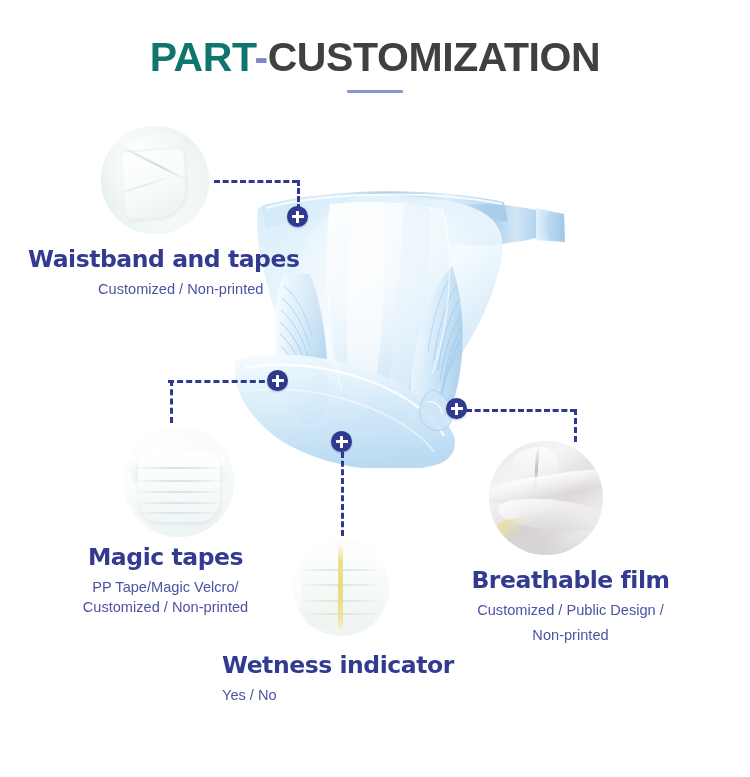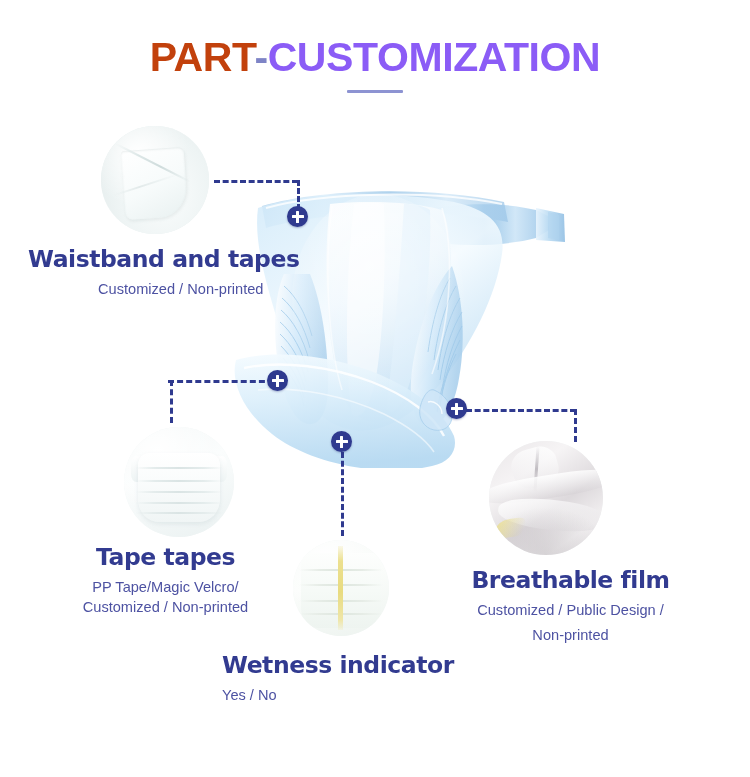--- a/index.html
+++ b/index.html
@@ -29,23 +29,23 @@
     top: 34px;
     left: 0;
     width: 750px;
     text-align: center;
     font-size: 41px;
     font-weight: bold;
     letter-spacing: -0.4px;
     line-height: 1.15;
     white-space: nowrap;
   }
-  .title .part  { color: #c2410c; }
+  .title .part  { color: #0f766e; }
   .title .dash  { color: #7e84c6; }
-  .title .main  { color: #8b5cf6; }
+  .title .main  { color: #404040; }
 
   .title-rule {
     position: absolute;
     top: 90px;
     left: 347px;
     width: 56px;
     height: 3px;
     background: #8d93d2;
     border-radius: 1px;
   }
@@ -445,21 +445,21 @@
       <div class="shadelo"></div>
     </div>
   </div>
 
   <div class="label-block lb-waistband">
     <div class="head">Waistband and tapes</div>
     <div class="sub">Customized / Non-printed</div>
   </div>
 
   <div class="label-block lb-magic">
-    <div class="head">Tape tapes</div>
+    <div class="head">Magic tapes</div>
     <div class="sub">PP Tape/Magic Velcro/</div>
     <div class="sub" style="margin-top:0">Customized / Non-printed</div>
   </div>
 
   <div class="label-block lb-wet">
     <div class="head">Wetness indicator</div>
     <div class="sub">Yes / No</div>
   </div>
 
   <div class="label-block lb-breath">

